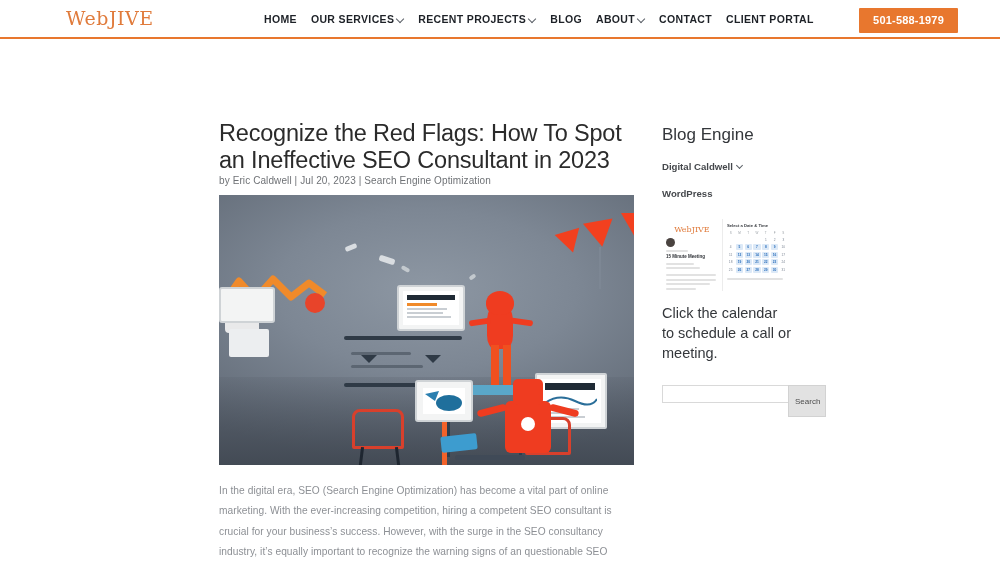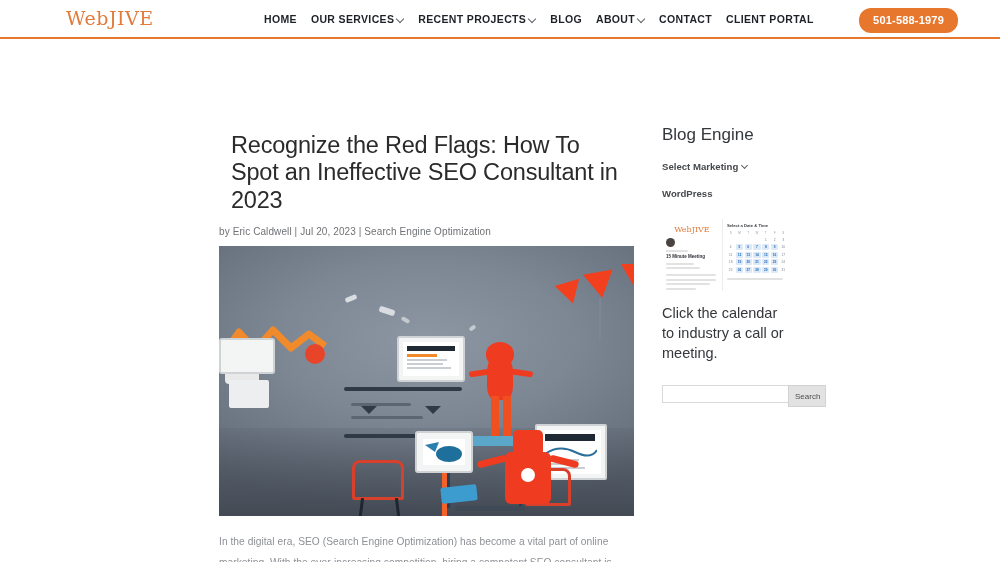--- a/index.html
+++ b/index.html
@@ -43,34 +43,34 @@
     width: 5px; height: 5px;
     border-right: 1.3px solid #5b6067;
     border-bottom: 1.3px solid #5b6067;
     transform: rotate(45deg);
   }
   #phone-button {
     position: absolute; right: 42px; top: 8px;
     background: #e8772e; color: #ffffff;
     font-size: 11px; font-weight: bold;
     padding: 6px 14px 7px 14px;
-    border: none; border-radius: 12px;
+    border: none; border-radius: 1px;
     cursor: pointer; letter-spacing: .2px;
     font-family: "Liberation Sans", sans-serif;
   }
 
   
   #page-body { position: relative; width: 1000px; }
 
   
   #article {
     position: absolute; left: 219px; top: 39px; width: 415px;
   }
   #post-title {
-    margin: 12px; padding-top: 42px;
+    margin: 0; padding-top: 42px;
     font-size: 23.5px; line-height: 1.17;
     font-weight: 400; color: #2b2b2b;
     letter-spacing: -.2px;
   }
   #post-meta {
     font-size: 10px; color: #6f7276; letter-spacing: .1px;
   }
 
   
   #featured-image {
@@ -213,21 +213,21 @@
   #search-form {
     margin-top: 22px; display: flex; width: 128px; height: 18px;
   }
   #search-input {
     flex: 1; height: 18px; border: 1px solid #d9d9d9;
     border-right: none; background: #ffffff; outline: none;
     font-size: 9px; padding: 0 4px; color: #333;
     font-family: "Liberation Sans", sans-serif;
   }
   #search-button {
-    width: 38px; height: 22px;
+    width: 38px; height: 32px;
     background: #e2e2e2; border: 1px solid #d2d2d2;
     font-size: 8px; color: #4d4d4d; cursor: pointer;
     font-family: "Liberation Sans", sans-serif;
   }
 </style>
 </head>
 <body>
 
 <header id="site-header">
   <div id="logo">WebJIVE</div>
@@ -358,21 +358,21 @@
     </div>
 
     <p id="post-body">In the digital era, SEO (Search Engine Optimization) has become a vital part of online marketing. With the ever-increasing competition, hiring a competent SEO consultant is crucial for your business’s success. However, with the surge in the SEO consultancy industry, it’s equally important to recognize the warning signs of an questionable SEO consultant. Here are some red flags to look out for when hiring an SEO consultant for your business.</p>
 
   </article>
 
   <aside id="sidebar">
     <h2 id="sidebar-title">Blog Engine</h2>
 
     <div class="topic-item">
-      <span>Select Marketing</span>
+      <span>Digital Caldwell</span>
       <span class="caret"></span>
     </div>
     <div class="topic-item">
       <span>WordPress</span>
     </div>
 
     <div id="calendar-preview">
       <div id="cal-left">
         <div id="cal-logo">WebJIVE</div>
         <div id="cal-avatar"></div>
@@ -428,21 +428,21 @@
             <div class="cal-cell active">27</div>
             <div class="cal-cell active">28</div>
             <div class="cal-cell active">29</div>
             <div class="cal-cell active">30</div>
             <div class="cal-cell">31</div>
           </div>
         <div class="cal-muted-line" style="width:56px;margin-top:5px;"></div>
       </div>
     </div>
 
-    <div id="calendar-caption">Click the calendar to industry a call or meeting.</div>
+    <div id="calendar-caption">Click the calendar to schedule a call or meeting.</div>
 
     <form id="search-form">
       <input id="search-input" type="text" placeholder="" style="">
       <button id="search-button" type="button">Search</button>
     </form>
   </aside>
 
 </div>
 
 </body></html>

